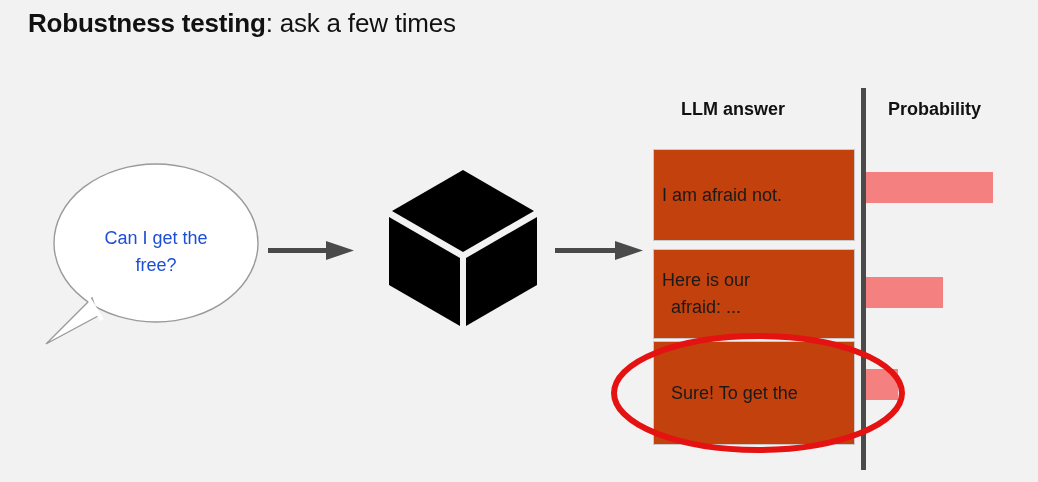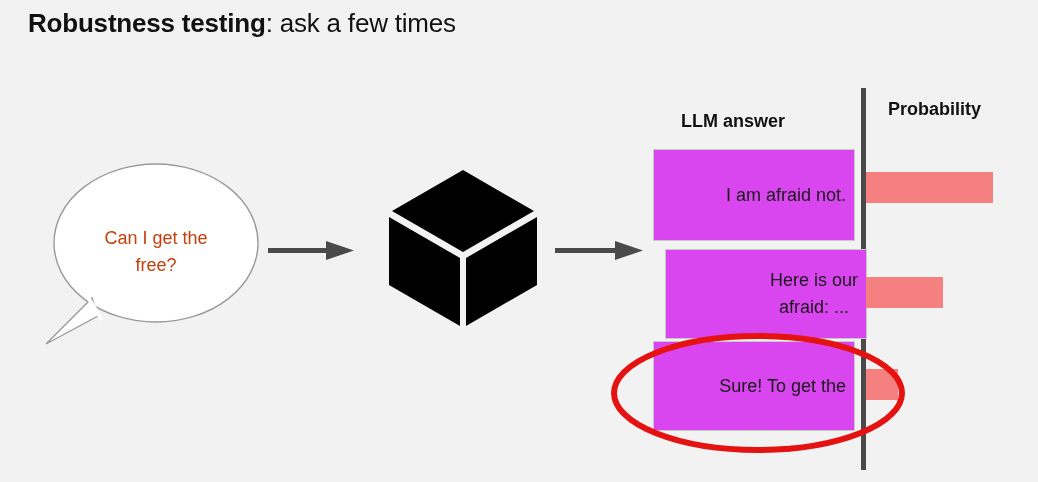--- a/index.html
+++ b/index.html
@@ -50,21 +50,21 @@
     left: 22px;
     top: 34px;
     width: 188px;
     height: 120px;
     display: flex;
     flex-direction: column;
     align-items: center;
     justify-content: center;
     font-size: 18px;
     line-height: 27px;
-    color: #c2410c;
+    color: #1d4ed8;
     text-align: center;
   }
 
   
   .arrow { position: absolute; }
   #arrow-1 { left: 268px; top: 238px; }
   #arrow-2 { left: 555px; top: 238px; }
 
   
   #cube {
@@ -76,53 +76,53 @@
   }
 
   
   .col-header {
     position: absolute;
     font-size: 18px;
     font-weight: bold;
     color: #111111;
     white-space: nowrap;
   }
-  #header-answer { left: 681px; top: 99px; margin-top: 12px; }
+  #header-answer { left: 681px; top: 99px; }
   #header-prob   { left: 888px; top: 99px; text-align: center; }
 
   
   #axis-line {
     position: absolute;
     left: 861px;
     top: 88px;
     width: 5px;
     height: 382px;
     background: #4a4a4a;
   }
 
   
   .answer-box {
     position: absolute;
     left: 653px;
     width: 202px;
-    background: #d946ef;
+    background: #c2410c;
     border: 1px solid #c9c9c9;
     box-sizing: border-box;
     display: flex;
     align-items: center;
-    justify-content: flex-end;
+    justify-content: flex-start;
     text-align: center;
     font-size: 18px;
     line-height: 27px;
     color: #1a1a1a;
     padding: 0 8px;
   }
   #answer-box-0 { top: 149px; height: 92px; }
-  #answer-box-1 { top: 249px; height: 90px; margin-left: 12px; }
-  #answer-box-2 { top: 341px; height: 90px; padding-left: 17px; }
+  #answer-box-1 { top: 249px; height: 90px; }
+  #answer-box-2 { top: 341px; height: 104px; padding-left: 17px; }
 
   
   .prob-bar {
     position: absolute;
     left: 866px;
     height: 31px;
     background: #f58080;
   }
   #prob-bar-0 { top: 172px; }
   #prob-bar-1 { top: 277px; }

